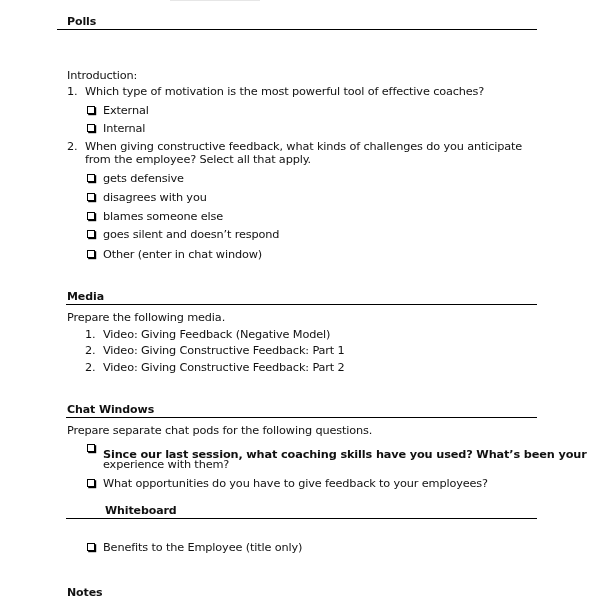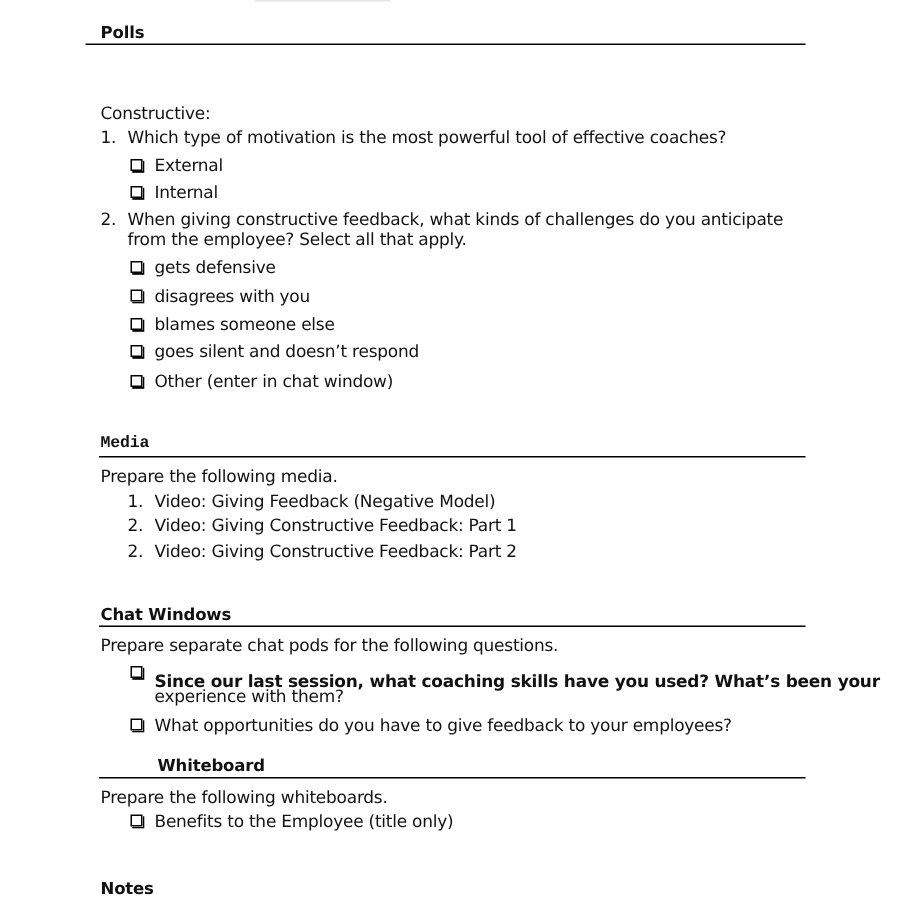--- a/index.html
+++ b/index.html
@@ -68,21 +68,21 @@
 </head>
 <body>
 
 <div class="page">
 
   <div class="faint"></div>
 
   <div class="heading" style="top:15px;">Polls</div>
   <div class="rule" style="top:29px;left:57px;width:480px;"></div>
 
-  <div class="text" style="left:67px;top:69px;">Constructive:</div>
+  <div class="text" style="left:67px;top:69px;">Introduction:</div>
 
   <div class="num" style="left:67px;top:85px;">1.</div>
   <div class="text" style="left:85px;top:85px;">Which type of motivation is the most powerful tool of effective coaches?</div>
 
   <div>
     <span class="cb" style="left:87px;top:106px;"></span>
     <span class="text" style="left:103px;top:104px;">External</span>
   </div>
   <div>
     <span class="cb" style="left:87px;top:124px;"></span>
@@ -107,21 +107,21 @@
   </div>
   <div>
     <span class="cb" style="left:87px;top:230px;"></span>
     <span class="text" style="left:103px;top:228px;">goes silent and doesn’t respond</span>
   </div>
   <div>
     <span class="cb" style="left:87px;top:250px;"></span>
     <span class="text" style="left:103px;top:248px;">Other (enter in chat window)</span>
   </div>
 
-  <div class="heading" style="top:290px;font-family:Liberation Mono, monospace;">Media</div>
+  <div class="heading" style="top:290px;">Media</div>
   <div class="rule" style="top:304px;left:66px;width:471px;"></div>
   <div class="text" style="left:67px;top:311px;">Prepare the following media.</div>
 
   <div>
     <span class="num" style="left:85px;top:328px;">1.</span>
     <span class="text" style="left:103px;top:328px;">Video: Giving Feedback (Negative Model)</span>
   </div>
   <div>
     <span class="num" style="left:85px;top:344px;">2.</span>
     <span class="text" style="left:103px;top:344px;">Video: Giving Constructive Feedback: Part 1</span>
@@ -140,21 +140,20 @@
     <span class="text" style="left:103px;top:448px;font-weight:bold;">Since our last session, what coaching skills have you used? What’s been your</span>
     <span class="text" style="left:103px;top:458px;">experience with them?</span>
   </div>
   <div>
     <span class="cb" style="left:87px;top:479px;"></span>
     <span class="text" style="left:103px;top:477px;">What opportunities do you have to give feedback to your employees?</span>
   </div>
 
   <div class="heading" style="top:504px;margin-left:38px;">Whiteboard</div>
   <div class="rule" style="top:518px;left:66px;width:471px;"></div>
-  <div class="text" style="left:67px;top:525px;">Prepare the following whiteboards.</div>
 
   <div>
     <span class="cb" style="left:87px;top:543px;"></span>
     <span class="text" style="left:103px;top:541px;">Benefits to the Employee (title only)</span>
   </div>
 
   <div class="heading" style="top:586px;">Notes</div>
 
 </div>
 

